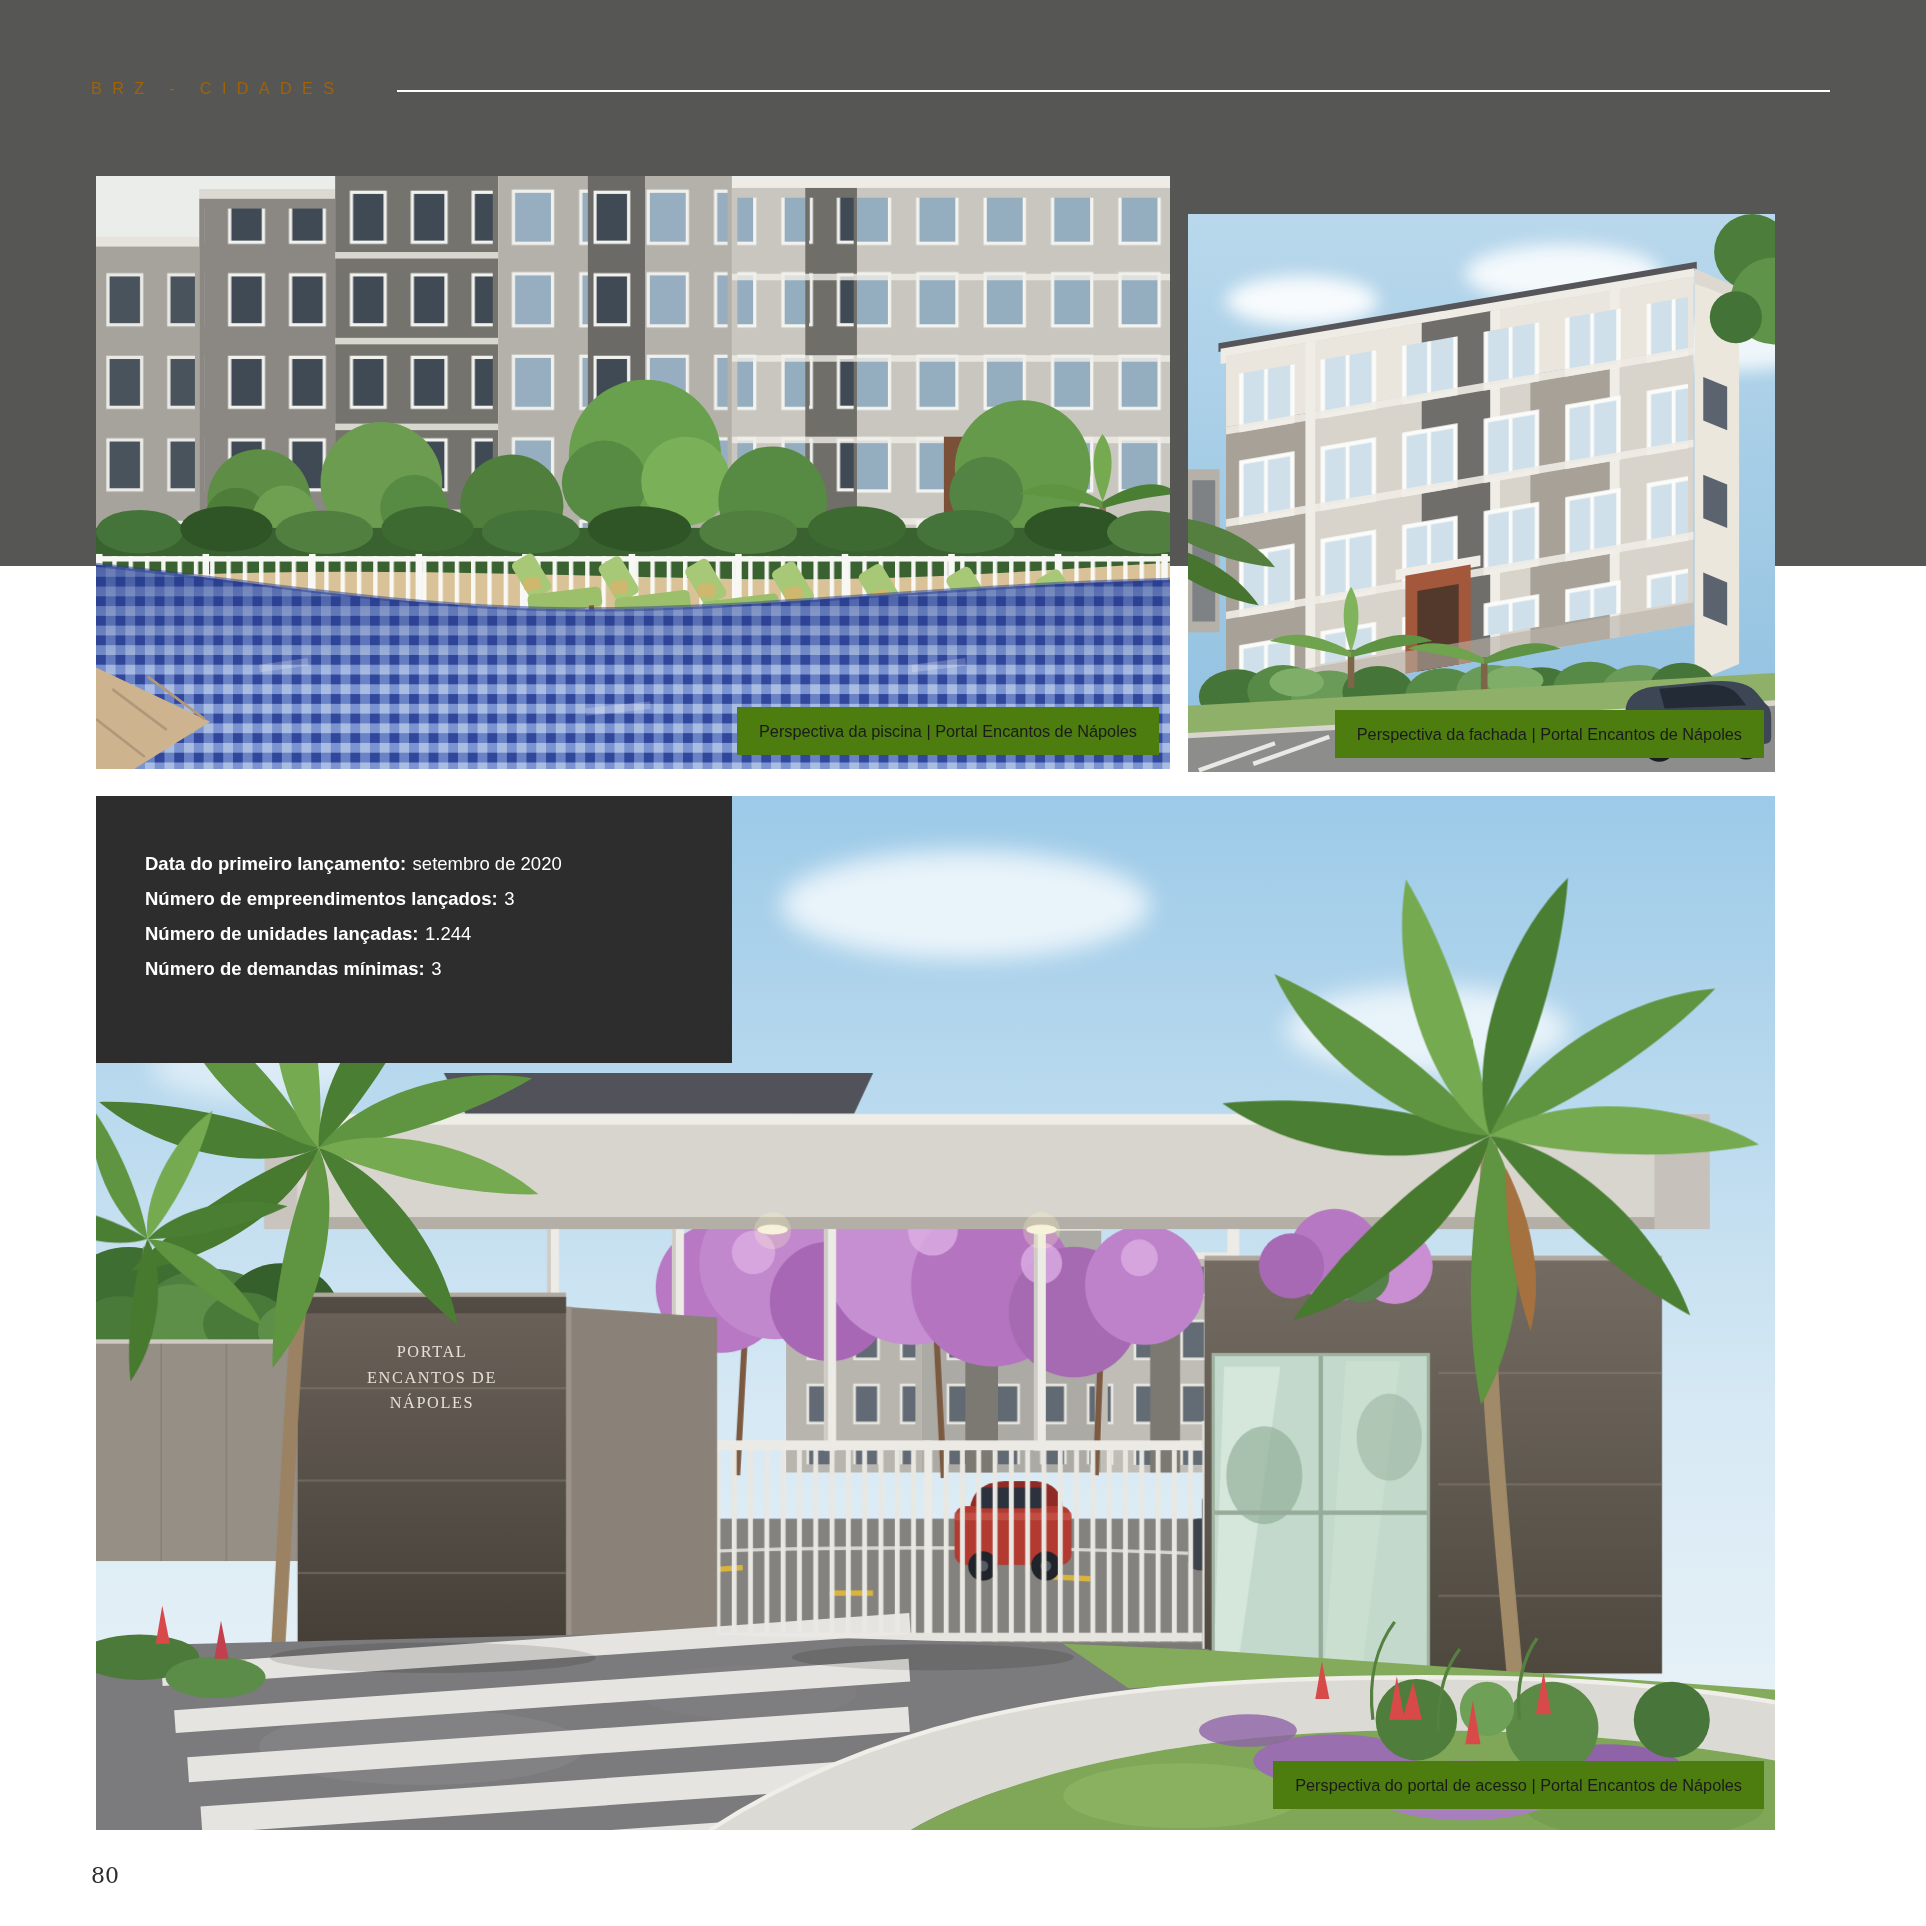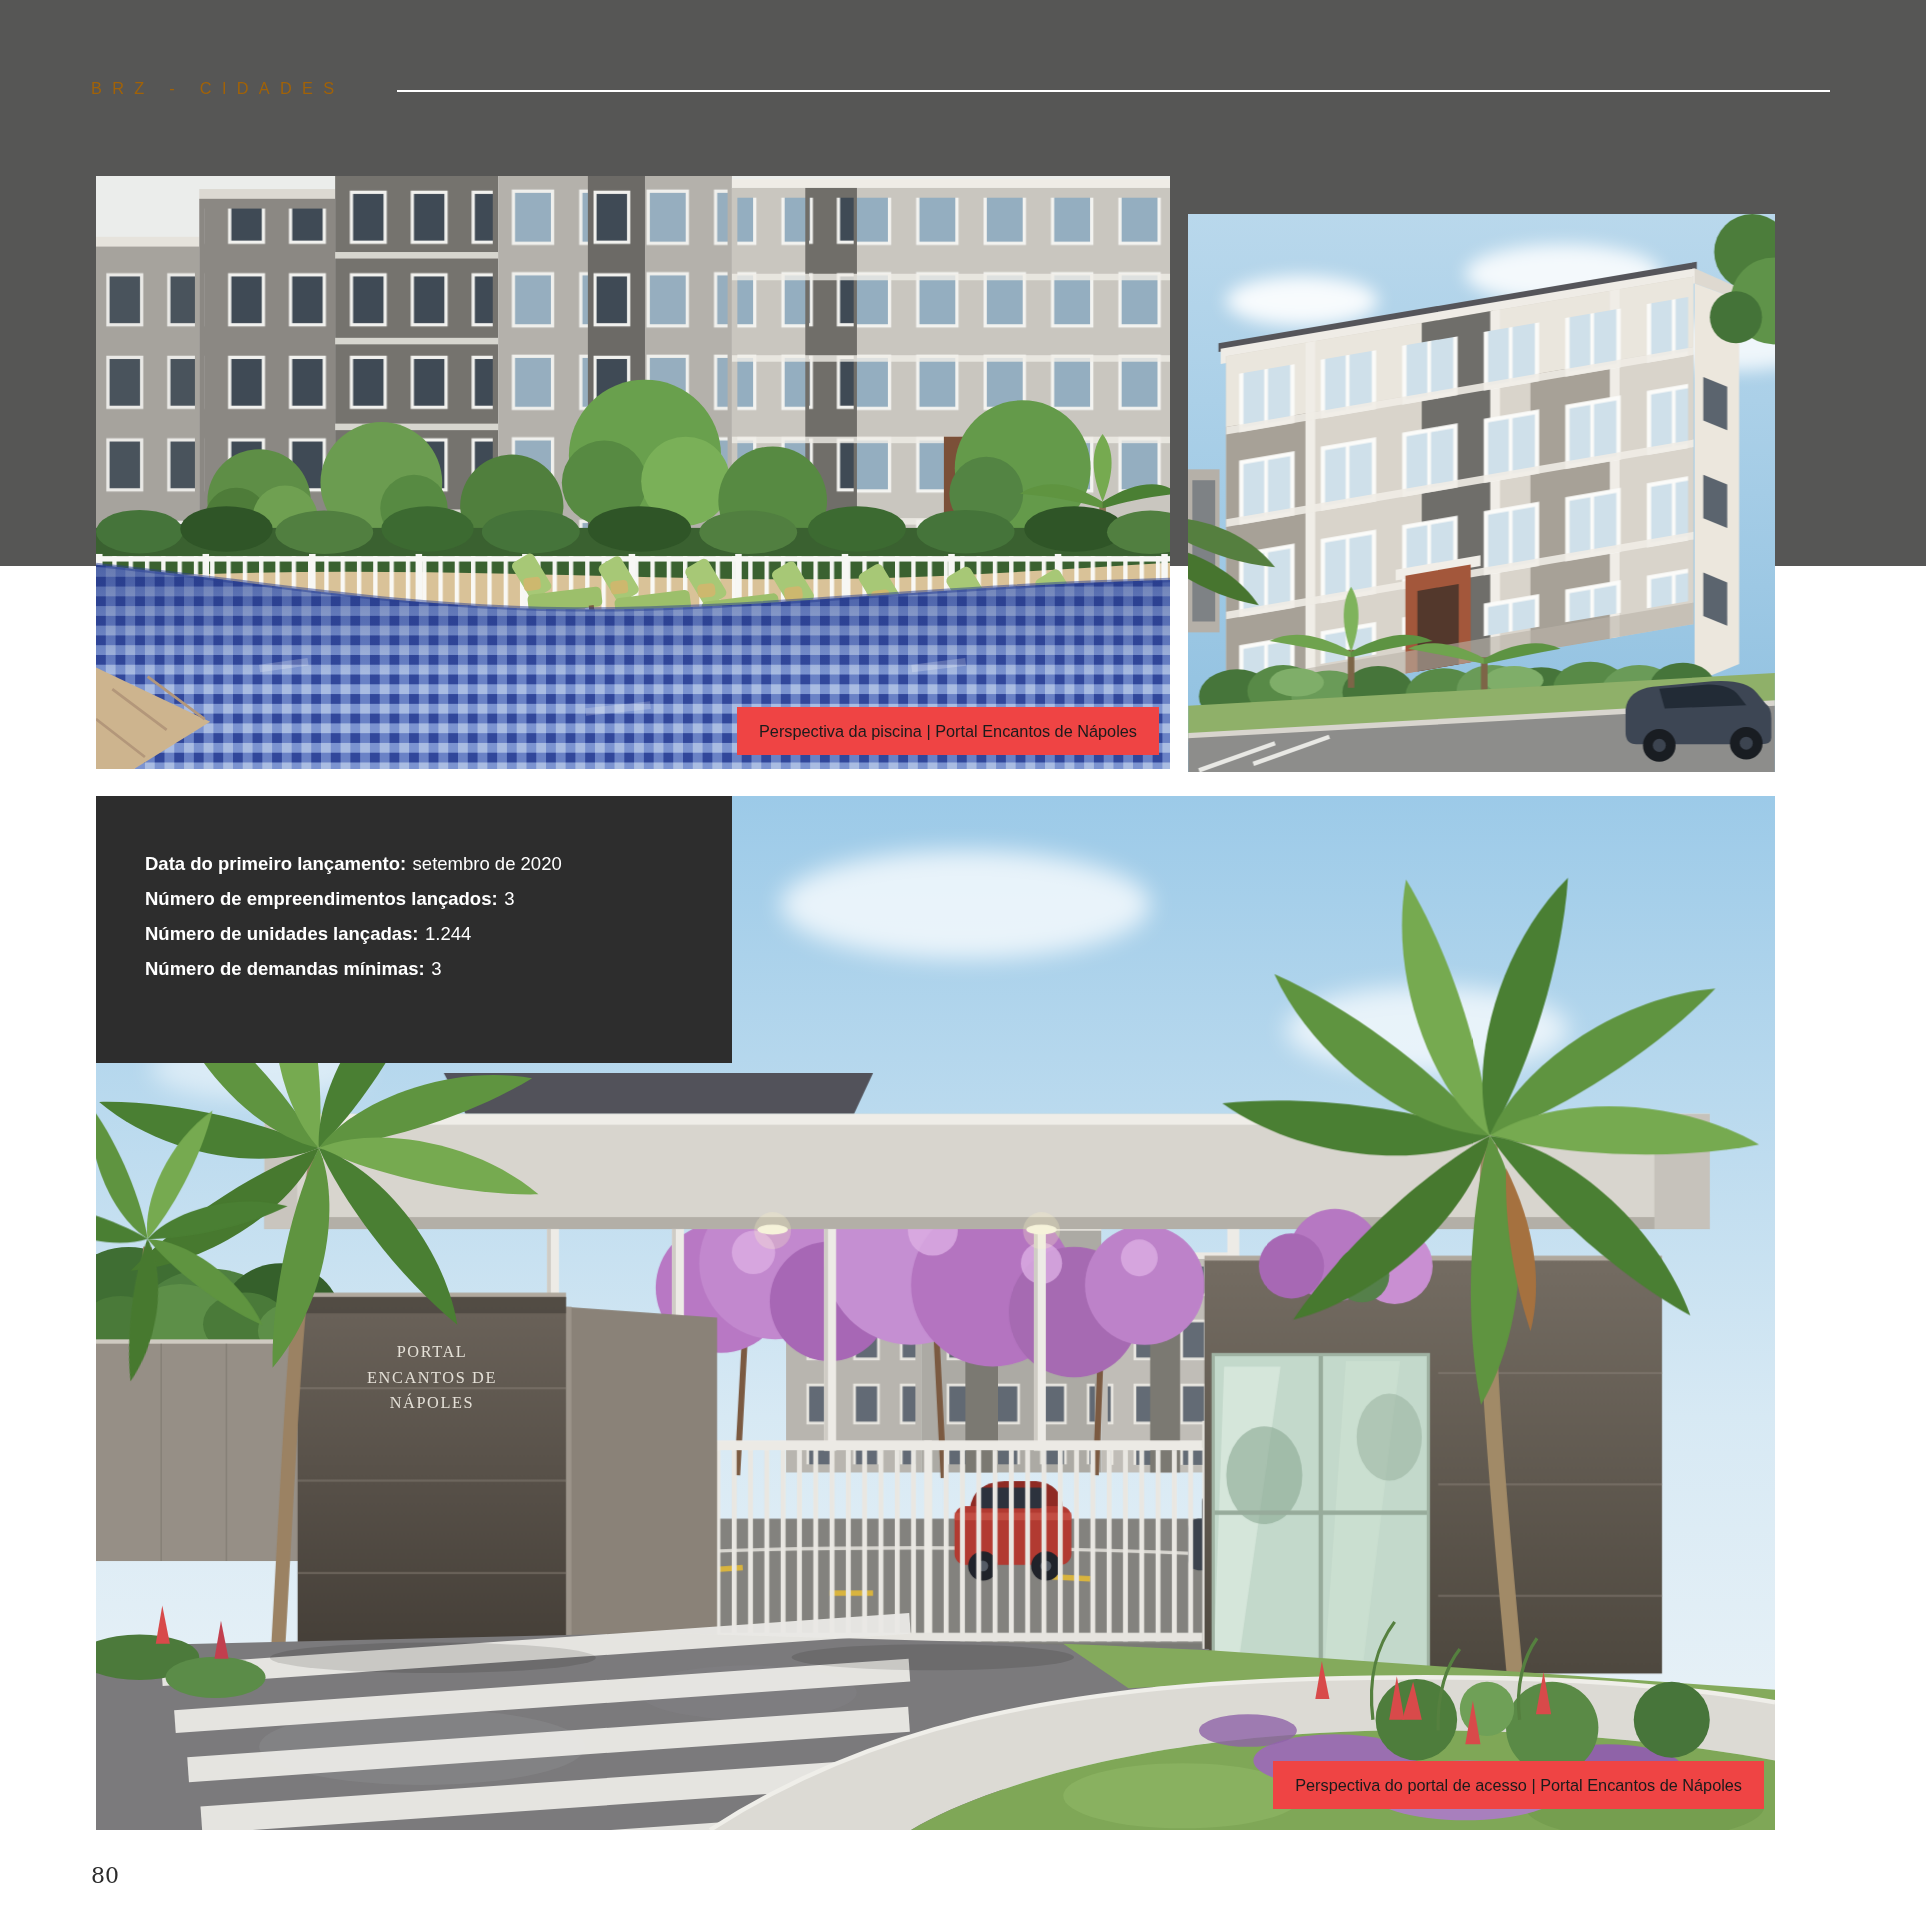--- a/index.html
+++ b/index.html
@@ -12,21 +12,21 @@
   .rule { position:absolute; left:397px; top:90px; width:1433px; height:1.6px; background:#ffffff; }
 
   figure { position:absolute; margin:0; overflow:hidden; background:#cfd4d8; }
   figure > svg { position:absolute; left:0; top:0; width:100%; height:100%; display:block; }
 
   .fig-pool   { left:96px;  top:176px;  width:1074px; height:593px; }
   .fig-facade { left:1188px; top:214px;  width:587px; height:558px; }
   .fig-portal { left:96px;  top:796px; width:1679px; height:1034px; background:#bdd8ea; }
 
   .cap { position:absolute; z-index:6; display:flex; align-items:center; height:48px;
-         padding:0 22px; background:#ef4444; color:#1b1b1b; font-size:16.3px; white-space:nowrap; }
+         padding:0 22px; background:#4d7c0f; color:#1b1b1b; font-size:16.3px; white-space:nowrap; }
   .cap-pool   { right:11px; bottom:14px; }
   .cap-facade { right:11px; bottom:13.6px; }
   .cap-portal { right:11px; bottom:21px; }
 
   .info { position:absolute; z-index:5; left:0; top:0; width:636px; height:267px;
           background:#2D2D2D; color:#ffffff; padding:50px 27px 0 49px; }
   .info-row { font-size:18.5px; line-height:35px; white-space:nowrap; }
   .info-row .label { font-weight:bold; margin-right:6.5px; }
 
   .sign { position:absolute; z-index:4; left:202px; top:543px; width:268px; text-align:center;
@@ -287,20 +287,23 @@
         <circle cx="232" cy="132" r="30" fill="#191d22"></circle>
           <circle cx="232" cy="132" r="12" fill="#3c4450"></circle>
       </g>
 
       <circle cx="1038" cy="70" r="70" fill="#4c7d3b"></circle>
         <circle cx="1078" cy="160" r="80" fill="#5f9349"></circle>
       <circle cx="1008" cy="190" r="48" fill="#447338"></circle>
       <path d="M-10,560 C60,570 120,600 160,650 C100,645 40,625 -10,600 Z" fill="#557f3f"></path>
       <path d="M-10,620 C50,640 100,676 130,720 C80,712 30,690 -10,666 Z" fill="#47752f"></path>
     </svg>
+    <figcaption class="cap cap-facade">
+      <span>Perspectiva da fachada | Portal Encantos de Nápoles</span>
+    </figcaption>
   </figure>
 
   <figure class="fig-portal">
     <svg viewBox="0 0 3090 1903" preserveAspectRatio="none">
       <defs>
         <linearGradient id="skyP" x1="0" y1="0" x2="0" y2="1">
           <stop offset="0" stop-color="#9ccae8"></stop>
             <stop offset="0.6" stop-color="#d7e9f4"></stop>
             <stop offset="1" stop-color="#edf4f8"></stop>
         </linearGradient>

